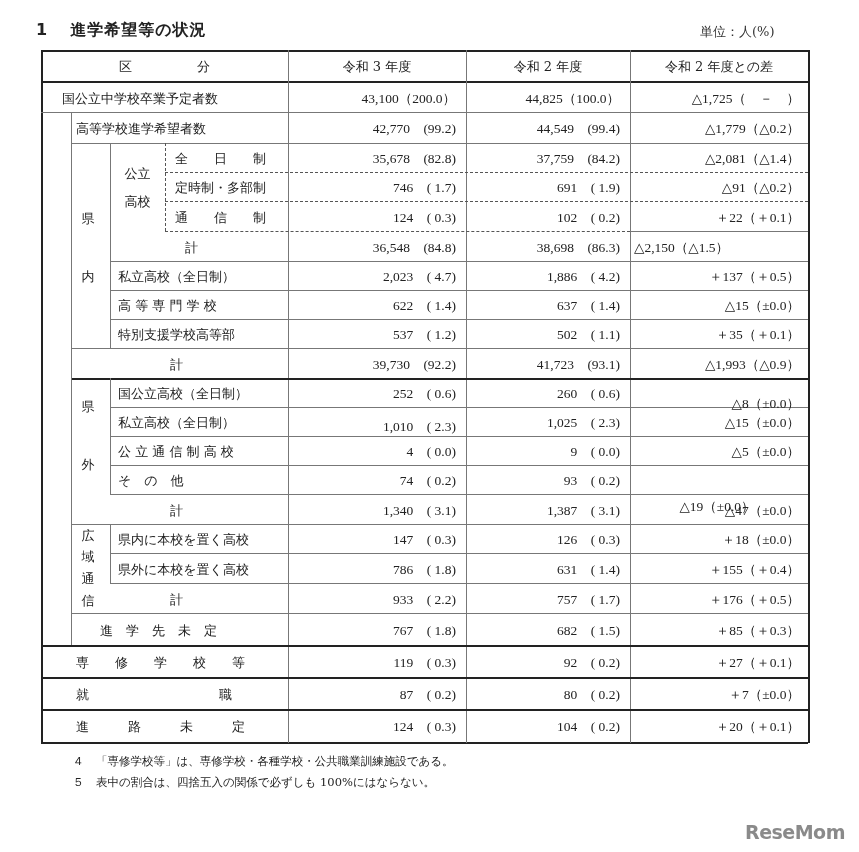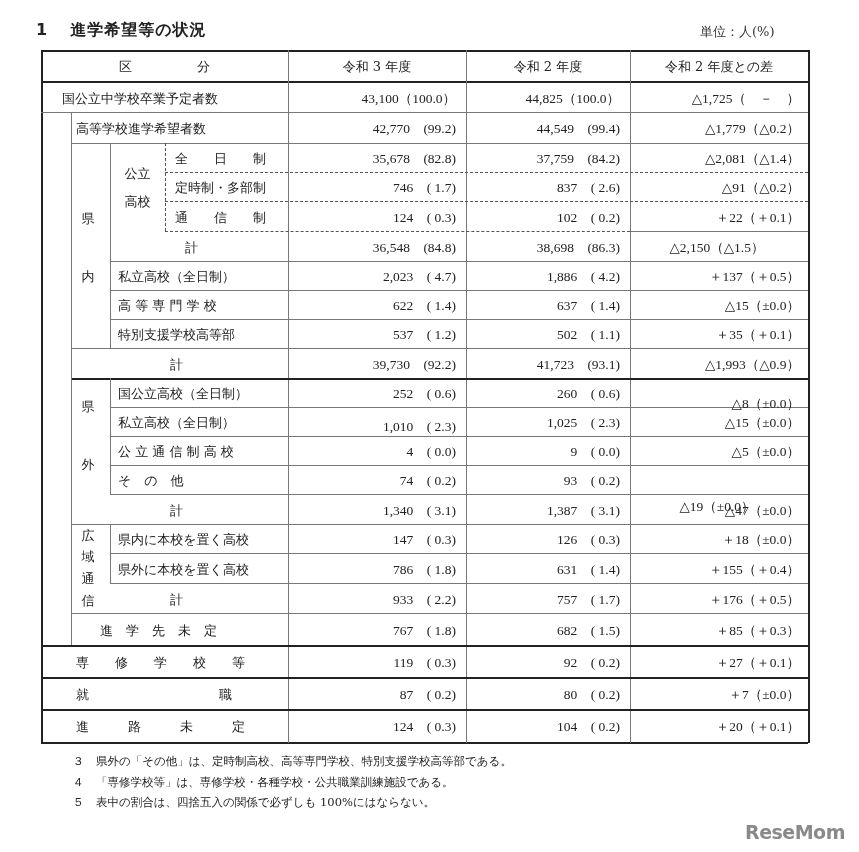--- a/index.html
+++ b/index.html
@@ -65,43 +65,43 @@
     <div class="vl " style="left:71px;top:112px;height:533px"></div>
     <div class="vl " style="left:110px;top:143px;height:205px"></div>
     <div class="vl " style="left:110px;top:378px;height:116px"></div>
     <div class="vl " style="left:110px;top:524px;height:59px"></div>
     <div class="vl dash" style="left:165px;top:143px;height:88px"></div>
     <div class="cell hdr" style="left:41px;top:60px;width:247px;text-align:center">区　　　　　分</div>
     <div class="cell hdr" style="left:288px;top:60px;width:178px;text-align:center">令和 3 年度</div>
     <div class="cell hdr" style="left:466px;top:60px;width:164px;text-align:center">令和 2 年度</div>
     <div class="cell hdr" style="left:630px;top:60px;width:178px;text-align:center">令和 2 年度との差</div>
     <div class="cell label" style="left:62px;top:92px;width:220px;text-align:left">国公立中学校卒業予定者数</div>
-    <div class="cell num-cell" style="left:292px;top:92px;width:164px;text-align:right">43,100（100.0）</div>
+    <div class="cell num-cell" style="left:292px;top:92px;width:164px;text-align:right">43,100（200.0）</div>
     <div class="cell num-cell" style="left:470px;top:92px;width:150px;text-align:right">44,825（100.0）</div>
     <div class="cell num-cell" style="left:634px;top:92px;width:166px;text-align:right">△1,725（　－　）</div>
     <div class="cell label" style="left:76px;top:122px;width:200px;text-align:left">高等学校進学希望者数</div>
     <div class="cell num-cell" style="left:292px;top:122px;width:164px;text-align:right">42,770　(99.2)</div>
     <div class="cell num-cell" style="left:470px;top:122px;width:150px;text-align:right">44,549　(99.4)</div>
     <div class="cell num-cell" style="left:634px;top:122px;width:166px;text-align:right">△1,779（△0.2）</div>
     <div class="cell label" style="left:175px;top:152px;width:110px;text-align:left">全　　日　　制</div>
     <div class="cell num-cell" style="left:292px;top:152px;width:164px;text-align:right">35,678　(82.8)</div>
     <div class="cell num-cell" style="left:470px;top:152px;width:150px;text-align:right">37,759　(84.2)</div>
     <div class="cell num-cell" style="left:634px;top:152px;width:166px;text-align:right">△2,081（△1.4）</div>
     <div class="cell label" style="left:175px;top:181px;width:110px;text-align:left">定時制・多部制</div>
     <div class="cell num-cell" style="left:292px;top:181px;width:164px;text-align:right">746　( 1.7)</div>
-    <div class="cell num-cell" style="left:470px;top:181px;width:150px;text-align:right">837　( 2.6)</div>
+    <div class="cell num-cell" style="left:470px;top:181px;width:150px;text-align:right">691　( 1.9)</div>
     <div class="cell num-cell" style="left:634px;top:181px;width:166px;text-align:right">△91（△0.2）</div>
     <div class="cell label" style="left:175px;top:211px;width:110px;text-align:left">通　　信　　制</div>
     <div class="cell num-cell" style="left:292px;top:211px;width:164px;text-align:right">124　( 0.3)</div>
     <div class="cell num-cell" style="left:470px;top:211px;width:150px;text-align:right">102　( 0.2)</div>
     <div class="cell num-cell" style="left:634px;top:211px;width:166px;text-align:right">＋22（＋0.1）</div>
     <div class="cell label" style="left:185px;top:241px;width:60px;text-align:left">計</div>
     <div class="cell num-cell" style="left:292px;top:241px;width:164px;text-align:right">36,548　(84.8)</div>
     <div class="cell num-cell" style="left:470px;top:241px;width:150px;text-align:right">38,698　(86.3)</div>
-    <div class="cell num-cell" style="left:634px;top:241px;width:166px;text-align:center">△2,150（△1.5）</div>
+    <div class="cell num-cell" style="left:634px;top:241px;width:166px;text-align:left">△2,150（△1.5）</div>
     <div class="cell label" style="left:118px;top:270px;width:165px;text-align:left">私立高校（全日制）</div>
     <div class="cell num-cell" style="left:292px;top:270px;width:164px;text-align:right">2,023　( 4.7)</div>
     <div class="cell num-cell" style="left:470px;top:270px;width:150px;text-align:right">1,886　( 4.2)</div>
     <div class="cell num-cell" style="left:634px;top:270px;width:166px;text-align:right">＋137（＋0.5）</div>
     <div class="cell label" style="left:118px;top:299px;width:165px;text-align:left">高 等 専 門 学 校</div>
     <div class="cell num-cell" style="left:292px;top:299px;width:164px;text-align:right">622　( 1.4)</div>
     <div class="cell num-cell" style="left:470px;top:299px;width:150px;text-align:right">637　( 1.4)</div>
     <div class="cell num-cell" style="left:634px;top:299px;width:166px;text-align:right">△15（±0.0）</div>
     <div class="cell label" style="left:118px;top:328px;width:165px;text-align:left">特別支援学校高等部</div>
     <div class="cell num-cell" style="left:292px;top:328px;width:164px;text-align:right">537　( 1.2)</div>
@@ -165,18 +165,17 @@
     <div class="cell label" style="left:78px;top:458px;width:20px;text-align:center">外</div>
     <div class="cell label" style="left:78px;top:529px;width:20px;text-align:center">広</div>
     <div class="cell label" style="left:78px;top:550px;width:20px;text-align:center">域</div>
     <div class="cell label" style="left:78px;top:572px;width:20px;text-align:center">通</div>
     <div class="cell label" style="left:78px;top:594px;width:20px;text-align:center">信</div>
     <div class="cell label" style="left:115px;top:167px;width:45px;text-align:center">公立</div>
     <div class="cell label" style="left:115px;top:195px;width:45px;text-align:center">高校</div>
   </div>
 
 <div class="abs notes">
-  <div><span class="n">３</span><span>県外の「その他」は、定時制高校、高等専門学校、特別支援学校高等部である。</span></div>
   <div><span class="n">４</span><span>「専修学校等」は、専修学校・各種学校・公共職業訓練施設である。</span></div>
   <div><span class="n">５</span><span>表中の割合は、四捨五入の関係で必ずしも 100%にはならない。</span></div>
 </div>
 
 <div class="abs logo">ReseMom</div>
 
 </body></html>

